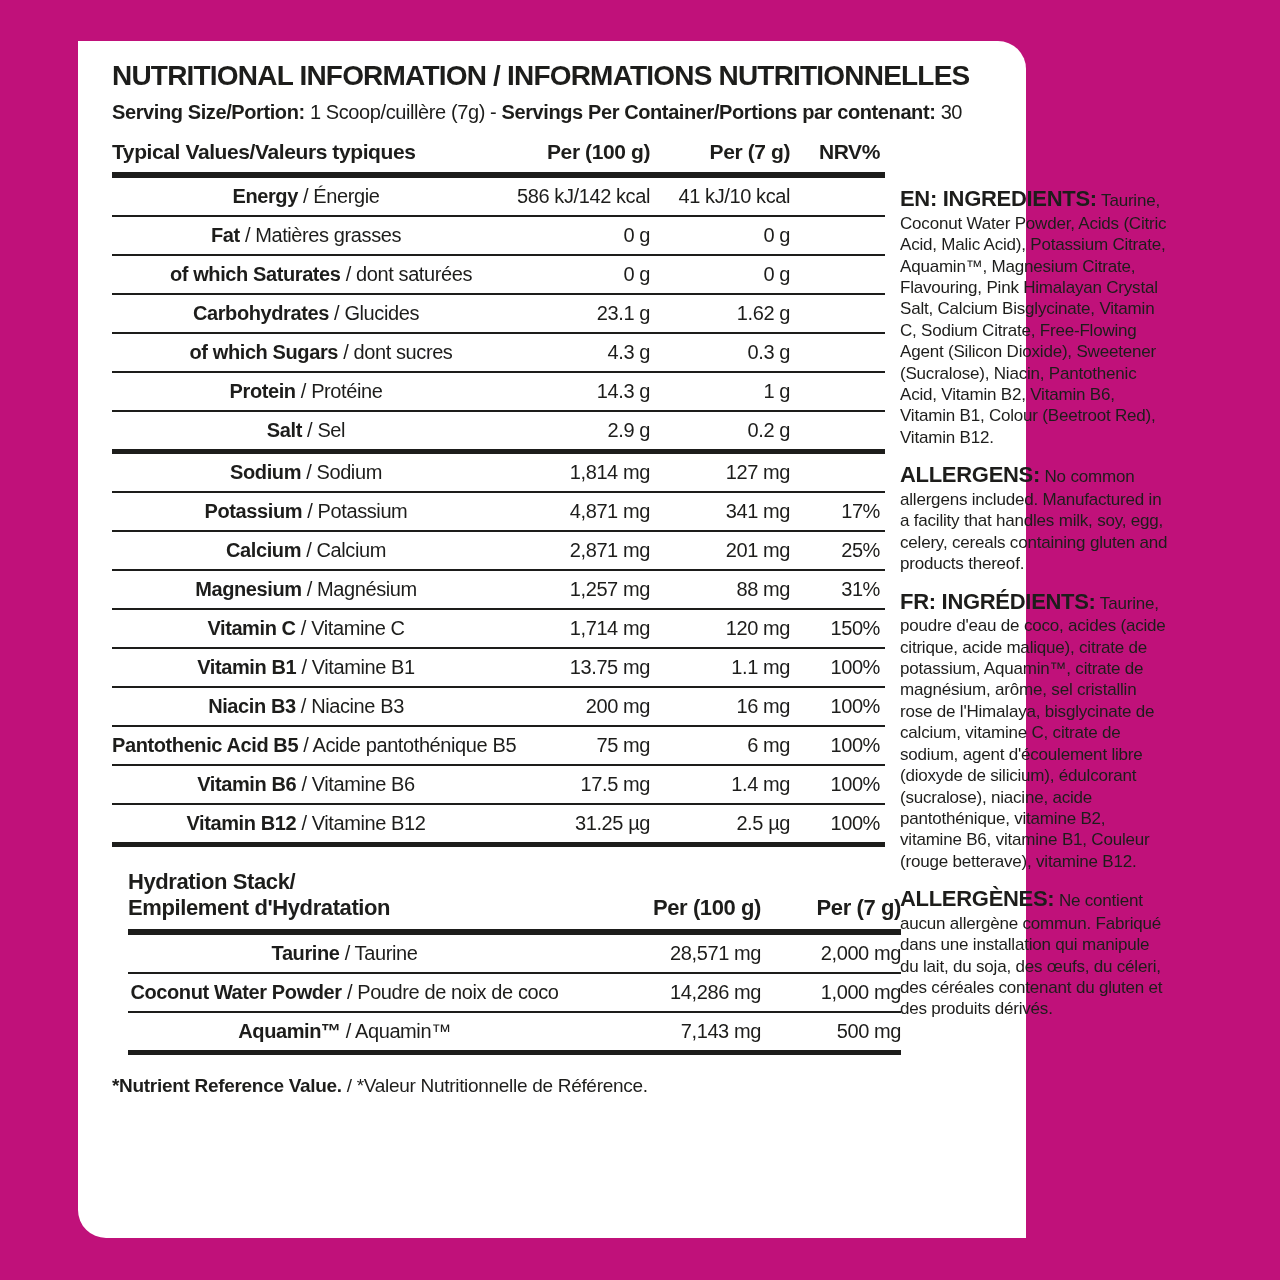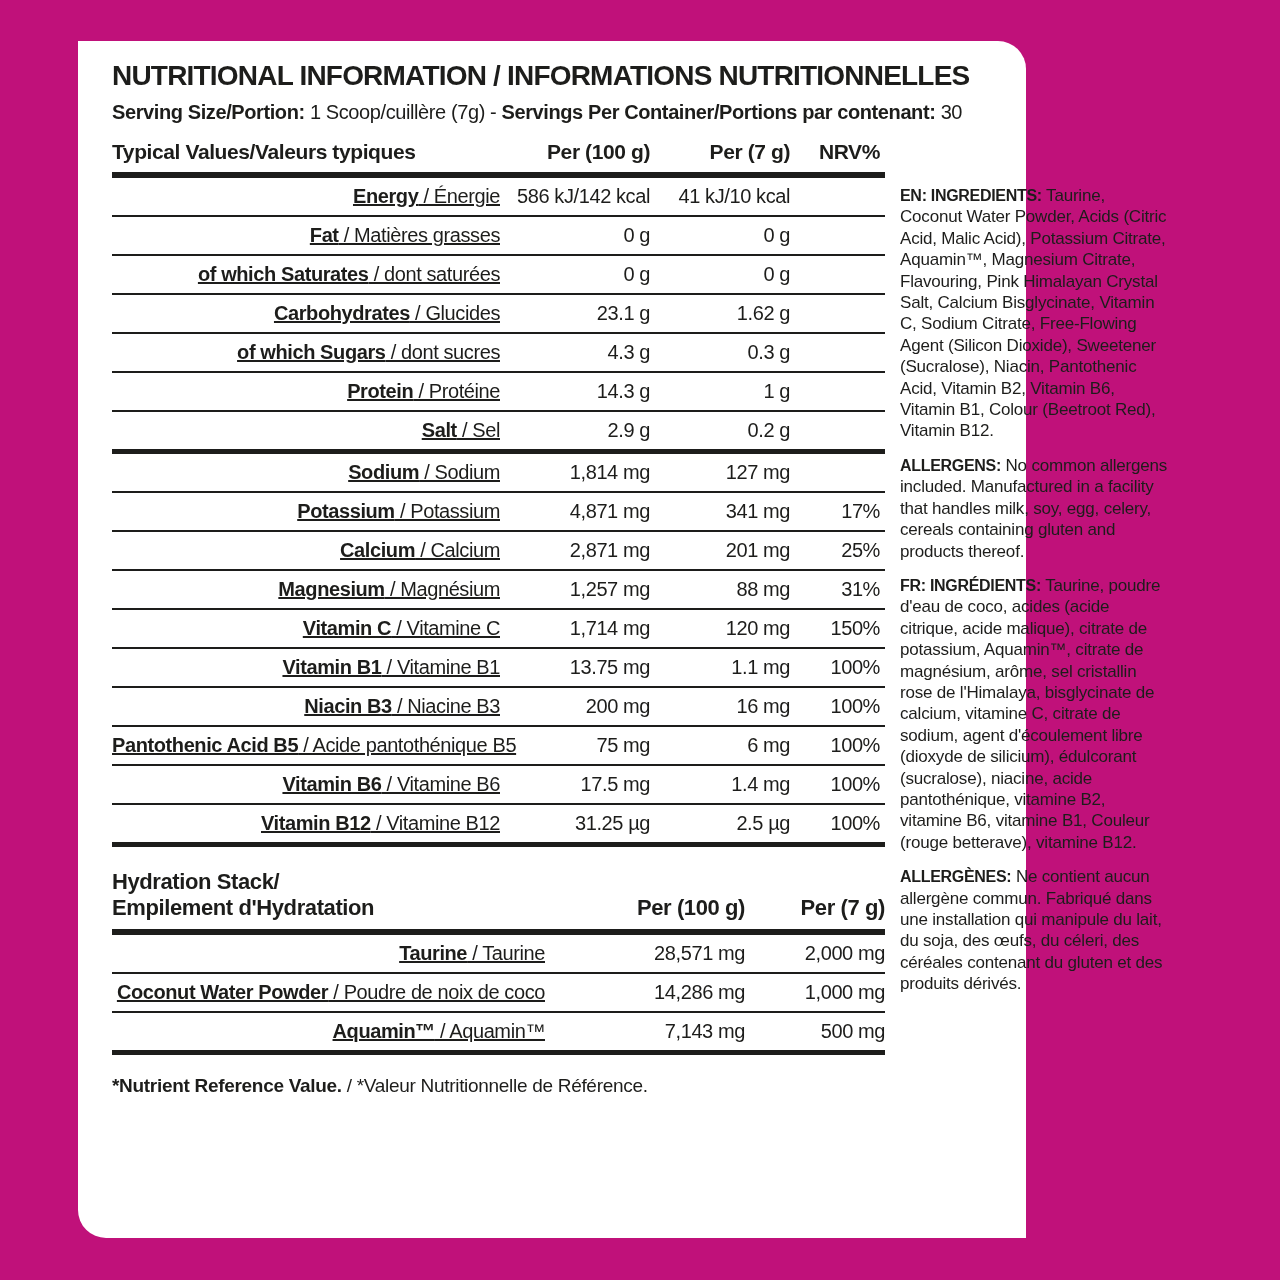--- a/index.html
+++ b/index.html
@@ -15,21 +15,21 @@
     background:#ffffff;border-radius:0 28px 0 28px;
     box-sizing:border-box;padding:18px 24px 0 34px;
     display:flex;align-items:flex-start;
   }
   .main{width:773px;flex:none;}
   .sidebar{
     flex:none;width:268px;margin-left:15px;margin-top:126px;
     font-size:17px;line-height:1.26;letter-spacing:-0.2px;
   }
   .sidebar p{margin:0 0 13px;}
-  .sidebar b{font-size:16px;letter-spacing:-0.3px;}
+  .sidebar b{font-size:22px;letter-spacing:-0.3px;}
 
   h1{
     font-size:28px;margin:0;letter-spacing:-0.8px;font-weight:700;
     white-space:nowrap;line-height:1.2;
   }
   .serving{
     font-size:20px;margin:8px 0 0;letter-spacing:-0.4px;white-space:nowrap;text-align:center;
   }
 
   table{border-collapse:collapse;width:100%;table-layout:fixed;}
@@ -38,27 +38,27 @@
   .nutri col.c2{width:150px;}
   .nutri col.c3{width:140px;}
   .nutri col.c4{width:95px;}
   .nutri thead tr{border-bottom:6px solid #1d1d1b;}
   .nutri th{font-size:21px;letter-spacing:-0.4px;text-align:right;padding-bottom:8px;white-space:nowrap;}
   .nutri th.l{text-align:left;}
   .nutri tbody tr{border-bottom:2.5px solid #1d1d1b;}
   .nutri tbody tr.section-end{border-bottom-width:5px;}
   .nutri td{font-size:20px;height:37px;white-space:nowrap;letter-spacing:-0.4px;}
 
-  .lbl{text-align:right;text-decoration:underline;}
+  .lbl{text-align:center;}
   .lbl.indent{padding-left:30px;}
   .num{text-align:right;}
   .nrv{padding-right:5px;}
   th.nrv{padding-right:5px;}
 
-  .hydra{margin-top:22px;}
+  .hydra{margin-top:22px;margin-left:16px;}
   .hydra col.c2{width:200px;}
   .hydra col.c3{width:140px;}
   .hydra thead tr{border-bottom:6px solid #1d1d1b;}
   .hydra th{font-size:22px;letter-spacing:-0.4px;text-align:right;vertical-align:bottom;padding-bottom:8px;white-space:nowrap;line-height:1.2;}
   .hydra th.l{text-align:left;}
   .hydra tbody tr{border-bottom:2.5px solid #1d1d1b;}
   .hydra tbody tr.section-end{border-bottom-width:5px;}
   .hydra td{font-size:20px;height:37px;white-space:nowrap;letter-spacing:-0.4px;}
 
   .footnote{font-size:19px;margin:20px 0 0;letter-spacing:-0.3px;white-space:nowrap;}

